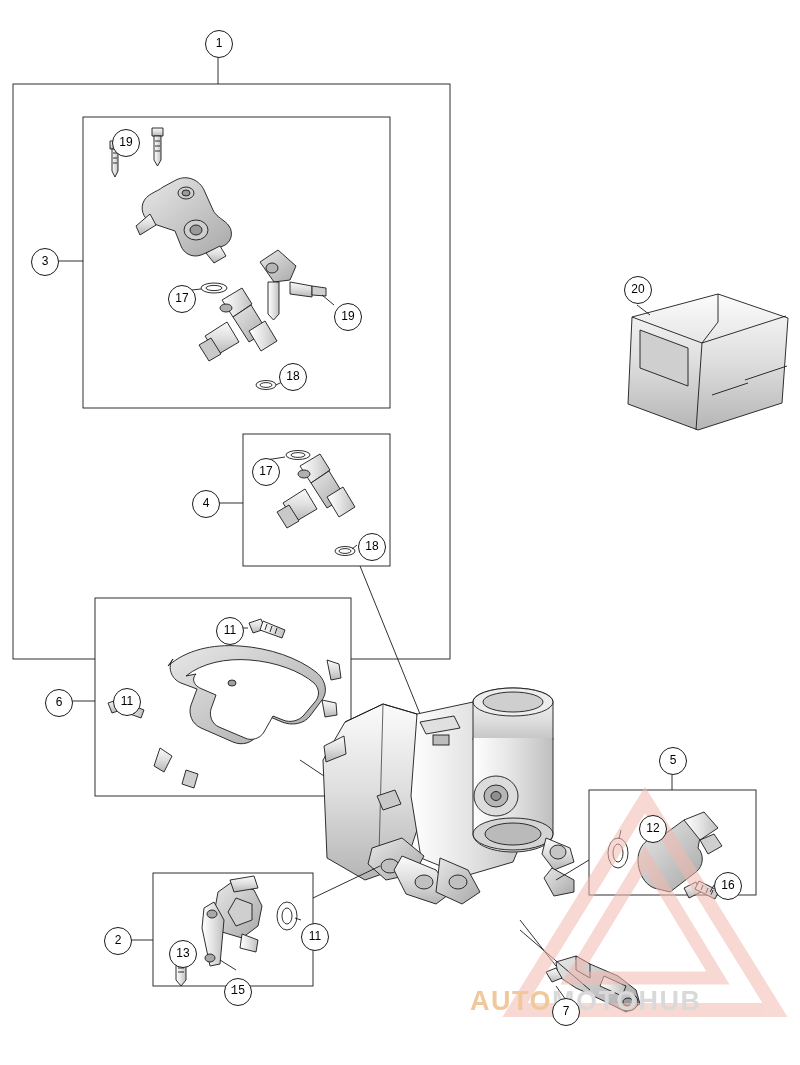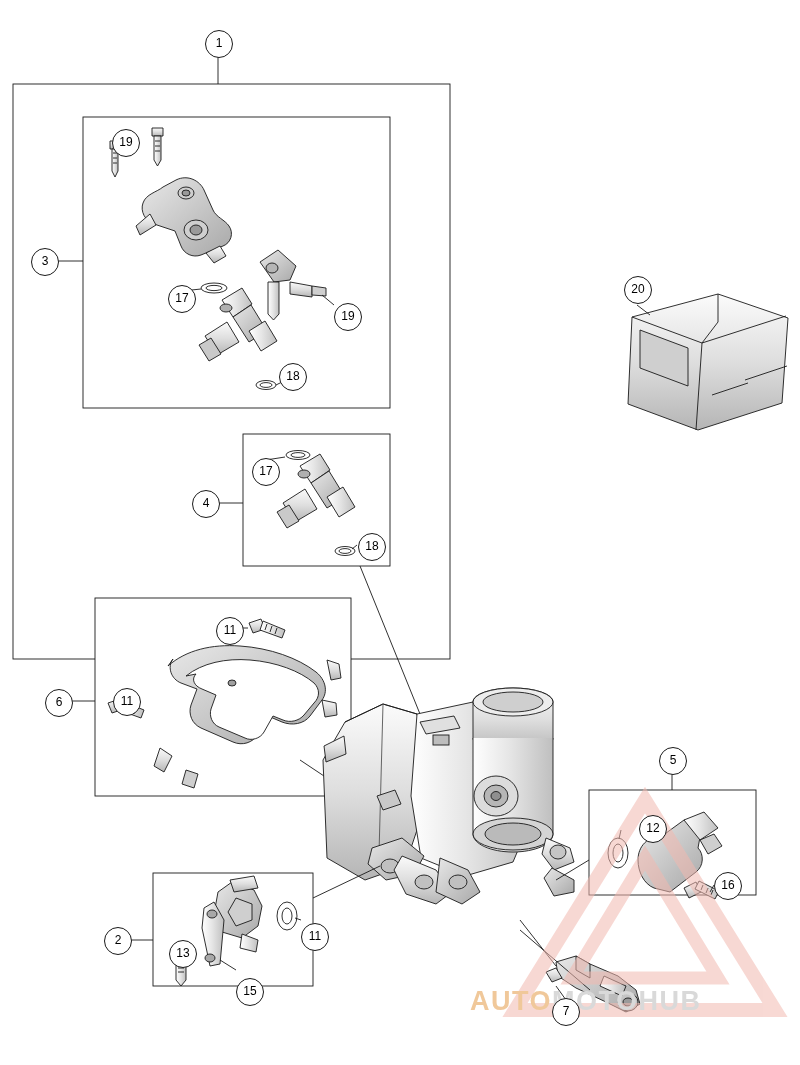--- a/index.html
+++ b/index.html
@@ -309,17 +309,17 @@
   <div class="callout" style="left:252px;top:458px;">17</div>
   <div class="callout" style="left:358px;top:533px;">18</div>
   <div class="callout" style="left:45px;top:689px;">6</div>
   <div class="callout" style="left:216px;top:617px;">11</div>
   <div class="callout" style="left:113px;top:688px;">11</div>
   <div class="callout" style="left:659px;top:747px;">5</div>
   <div class="callout" style="left:613px;top:815px;margin-left:26px;">12</div>
   <div class="callout" style="left:714px;top:872px;">16</div>
   <div class="callout" style="left:104px;top:927px;">2</div>
   <div class="callout" style="left:169px;top:940px;">13</div>
-  <div class="callout" style="left:236px;top:978px;">15</div>
+  <div class="callout" style="left:224px;top:978px;font-family:Liberation Mono, monospace;">15</div>
   <div class="callout" style="left:301px;top:923px;">11</div>
   <div class="callout" style="left:552px;top:998px;">7</div>
 
 </div>
 
 </body></html>

